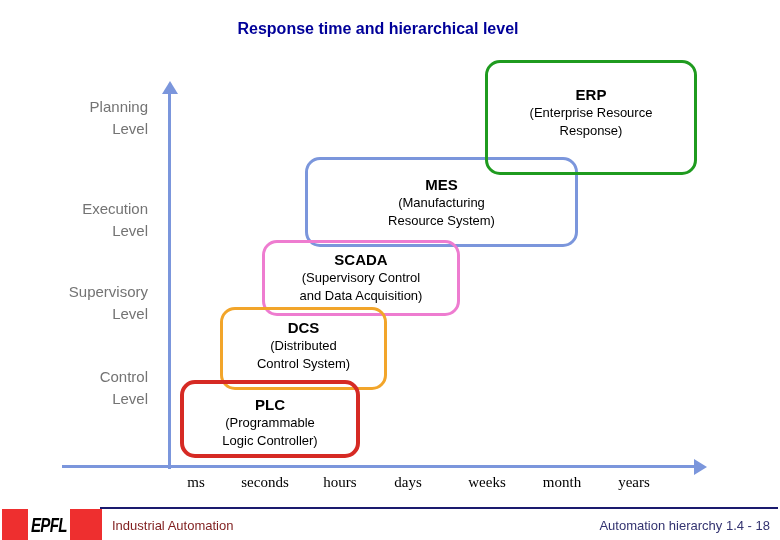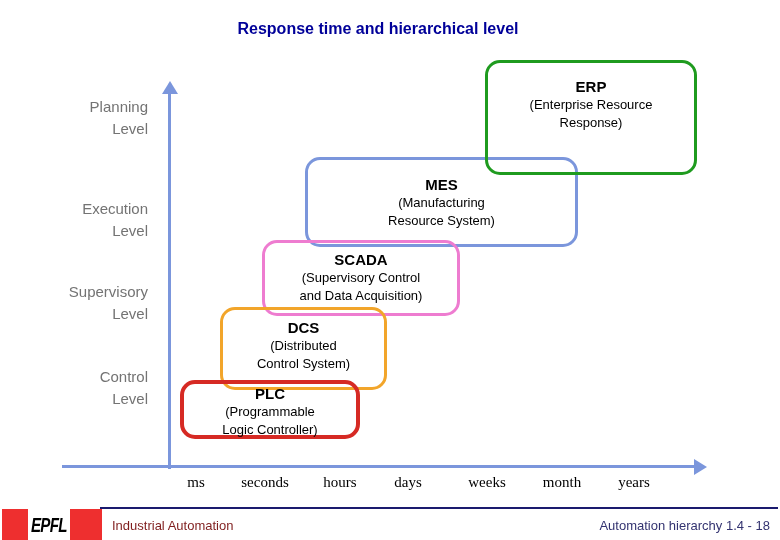--- a/index.html
+++ b/index.html
@@ -18,25 +18,25 @@
   .h-axis { position:absolute; left:62px; top:465px; width:636px; height:3px; background:#7b96dc; }
   .h-arrow { position:absolute; left:694px; top:459px; width:0; height:0;
     border-top:8px solid transparent; border-bottom:8px solid transparent; border-left:13px solid #7b96dc; }
   
   .hbox {
     position:absolute; box-sizing:border-box; border:3px solid #000; border-radius:15px;
     background:transparent; text-align:center; color:#000;
   }
   .hbox .box-title { font-size:15px; font-weight:bold; line-height:19px; }
   .hbox .box-subtitle { font-size:13px; line-height:18px; white-space:pre-line; }
-  .box-erp   { left:485px; top:60px;  width:212px; height:115px; border-color:#1f9b1f; padding-top:14px; z-index:2; }
+  .box-erp   { left:485px; top:60px;  width:212px; height:115px; border-color:#1f9b1f; padding-top:22px; z-index:2; }
   .box-mes   { left:305px; top:157px; width:273px; height:90px;  border-color:#7b96dc; padding-top:15px; z-index:1; }
   .box-scada { left:262px; top:240px; width:198px; height:76px;  border-color:#ee7cd0; padding-top:7px;  z-index:3; }
   .box-dcs   { left:220px; top:307px; width:167px; height:83px;  border-color:#f2a52a; padding-top:8px;  z-index:4; }
-  .box-plc   { left:180px; top:380px; width:180px; height:59px;  border-color:#d62a24; border-width:4px; padding-top:0; z-index:5; }
+  .box-plc   { left:180px; top:380px; width:180px; height:78px;  border-color:#d62a24; border-width:4px; padding-top:11px; z-index:5; }
   
   .ylabel {
     position:absolute; right:632px; width:130px; text-align:right;
     font-size:15px; line-height:22px; color:#737373; white-space:pre-line;
   }
   .ylabel-0 { top:96px; } .ylabel-1 { top:198px; } .ylabel-2 { top:281px; } .ylabel-3 { top:366px; }
   
   .xlabel { position:absolute; top:474px; transform:translateX(-50%); font-size:15px; color:#000000; white-space:nowrap;font-family:Liberation Serif, serif; }
   .xlabel-0 { left:196px; } .xlabel-1 { left:265px; } .xlabel-2 { left:340px; }
   .xlabel-3 { left:408px; } .xlabel-4 { left:487px; } .xlabel-5 { left:562px; } .xlabel-6 { left:634px; }

